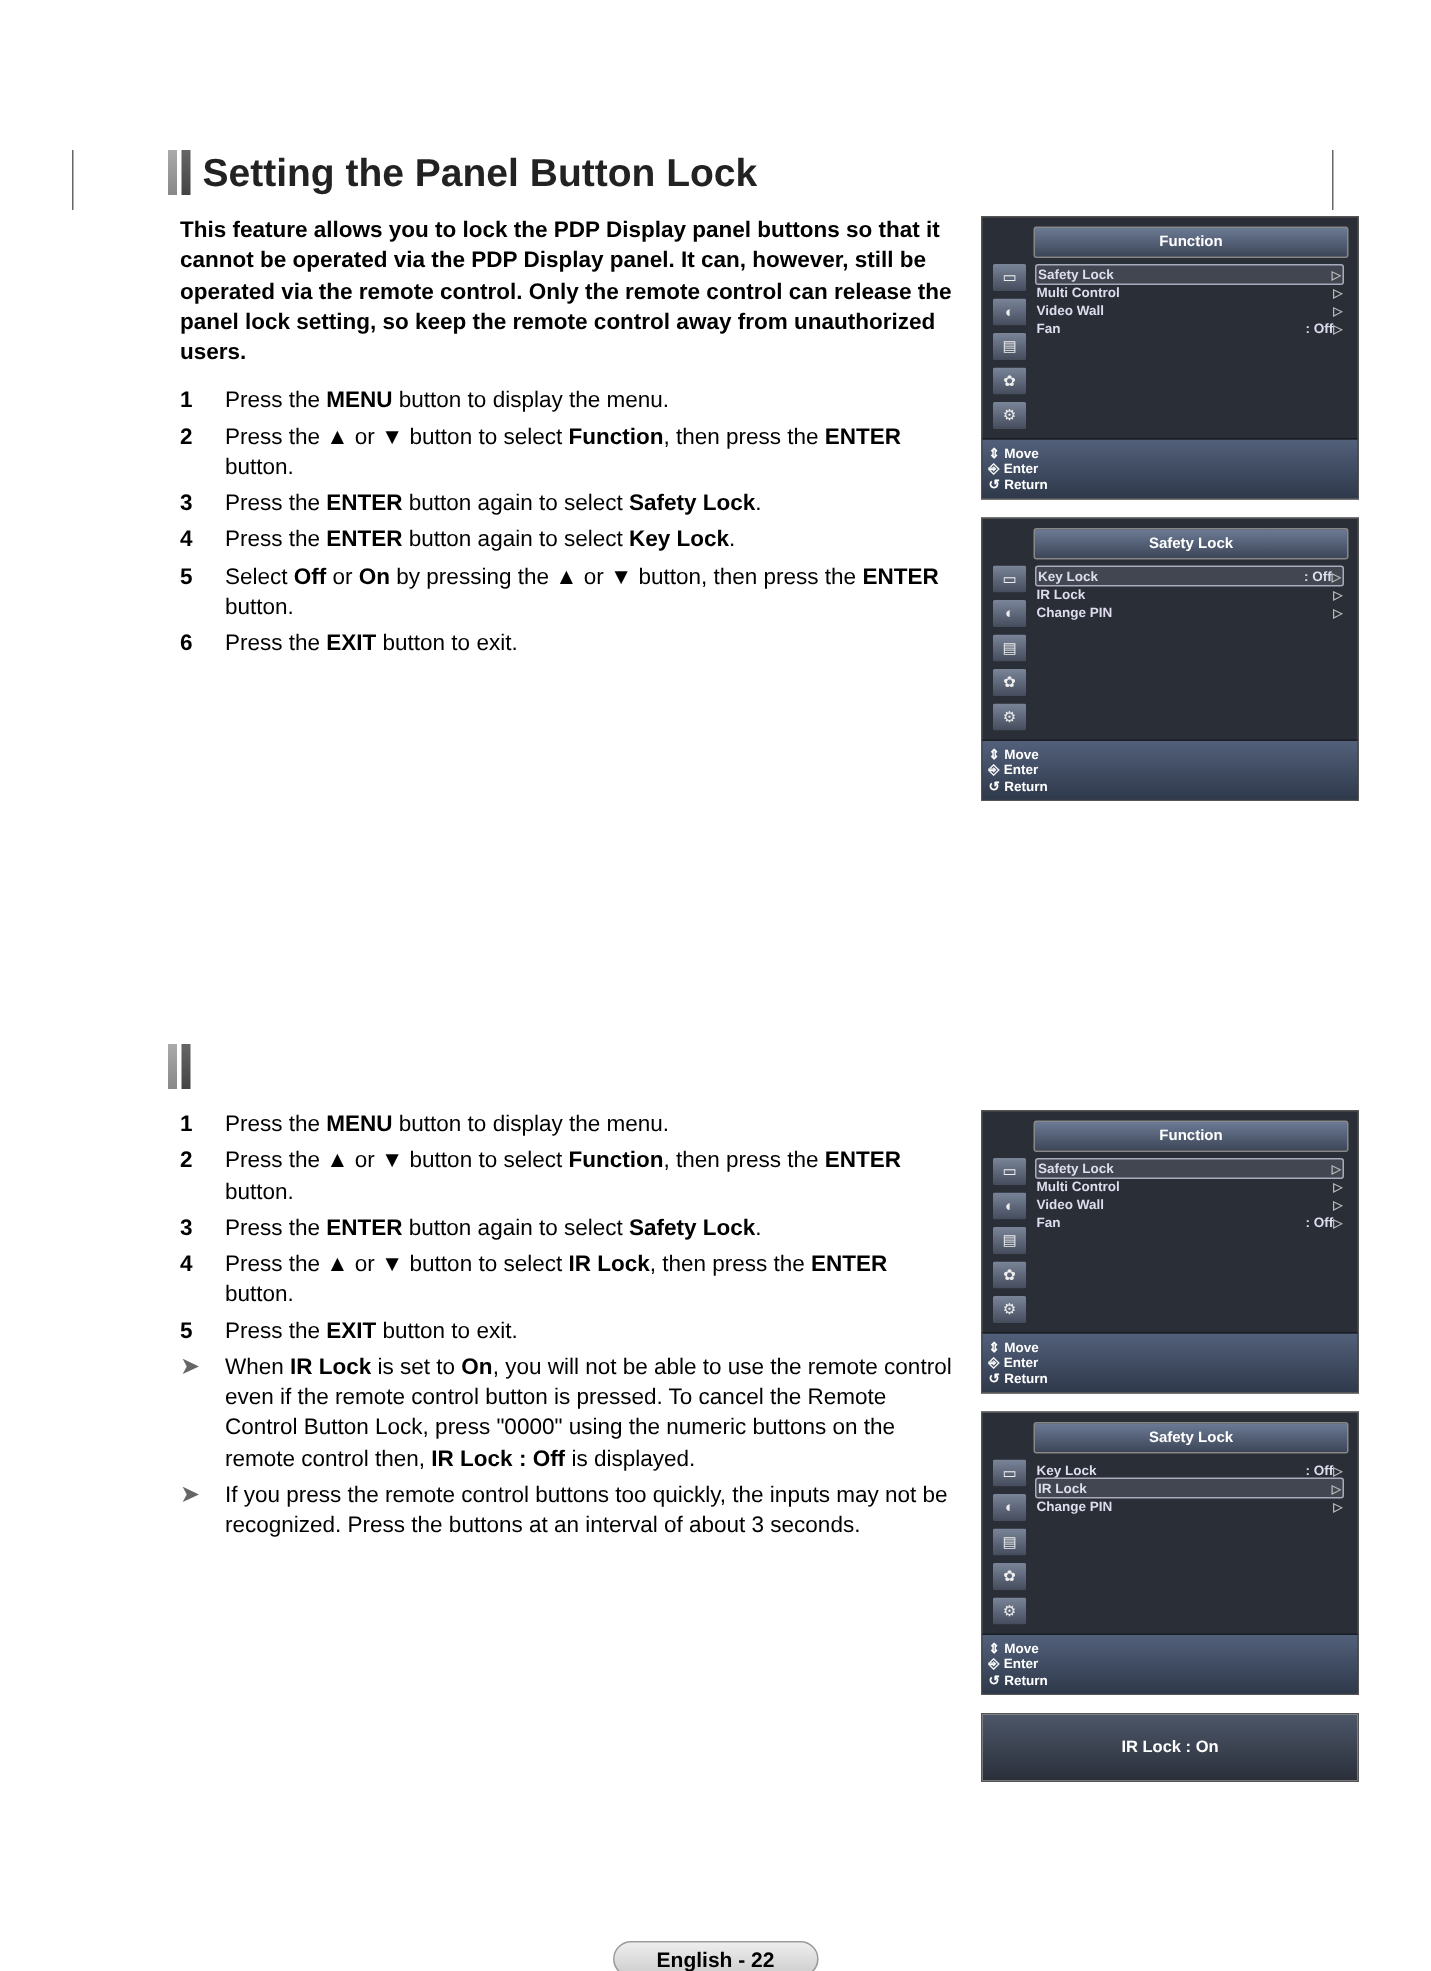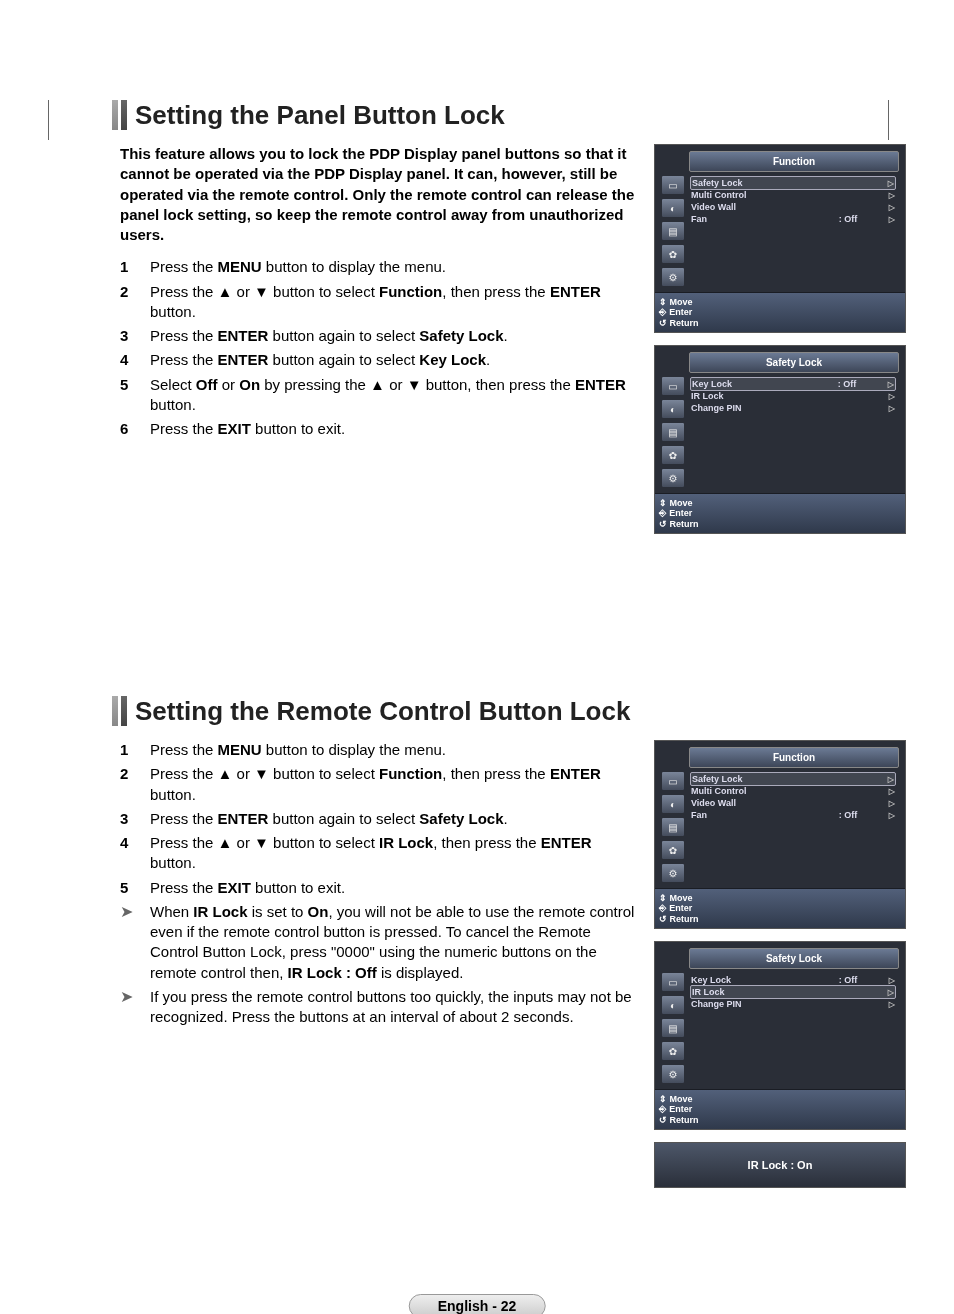--- a/index.html
+++ b/index.html
@@ -146,21 +146,21 @@
     position: relative;
   }
   .osd-row.sel {
     background: rgba(200,210,230,0.15);
     border: 1px solid #aab;
     margin: -1px;
     padding: 0 1px;
     border-radius: 2px;
   }
   .osd-row .label { flex: 1; }
-  .osd-row .val { width: 50px; text-align: left; padding-left: 8px; }
+  .osd-row .val { width: 50px; text-align: right; padding-left: 8px; }
   .osd-row .tri { color: #bbb; font-size: 8px; }
   .osd-foot {
     background: linear-gradient(#52607a, #2f394b);
     display: flex;
     justify-content: space-around;
     padding: 4px 4px;
     font-weight: bold;
     font-size: 9px;
     border-top: 1px solid #1a1d24;
     flex-direction: column;
@@ -311,21 +311,20 @@
       </div>
     </div>
   </div>
 
   <div class="section" style="margin-top:150px">
     <div class="section-header">
       <div class="bars">
         <div class="bar1"></div>
           <div class="bar2"></div>
       </div>
-      <h1>Setting the Remote Control Button Lock</h1>
     </div>
     <div class="section-body">
       <div class="text-col">
         <ul class="steps">
             <li>
               <span class="step-num">1</span>
               <span class="step-text">Press the <b>MENU</b> button to display the menu.</span>
             </li>
             <li>
               <span class="step-num">2</span>
@@ -344,21 +343,21 @@
               <span class="step-text">Press the <b>EXIT</b> button to exit.</span>
             </li>
           </ul>
         <div>
             <div class="note-row">
               <span class="note-arrow">➤</span>
               <span class="step-text">When <b>IR Lock</b> is set to <b>On</b>, you will not be able to use the remote control even if the remote control button is pressed. To cancel the Remote Control Button Lock, press "0000" using the numeric buttons on the remote control then, <b>IR Lock : Off</b> is displayed.</span>
             </div>
             <div class="note-row">
               <span class="note-arrow">➤</span>
-              <span class="step-text">If you press the remote control buttons too quickly, the inputs may not be recognized. Press the buttons at an interval of about 2 seconds.</span>
+              <span class="step-text">If you press the remote control buttons too quickly, the inputs may not be recognized. Press the buttons at an interval of about 3 seconds.</span>
             </div>
           </div>
       </div>
       <div class="osd-col">
         <div class="osd">
             <div class="osd-title-band">Function</div>
             <div class="osd-body">
               <div class="osd-icons">
                 <div class="ico">▭</div>
                 <div class="ico">◐</div>

